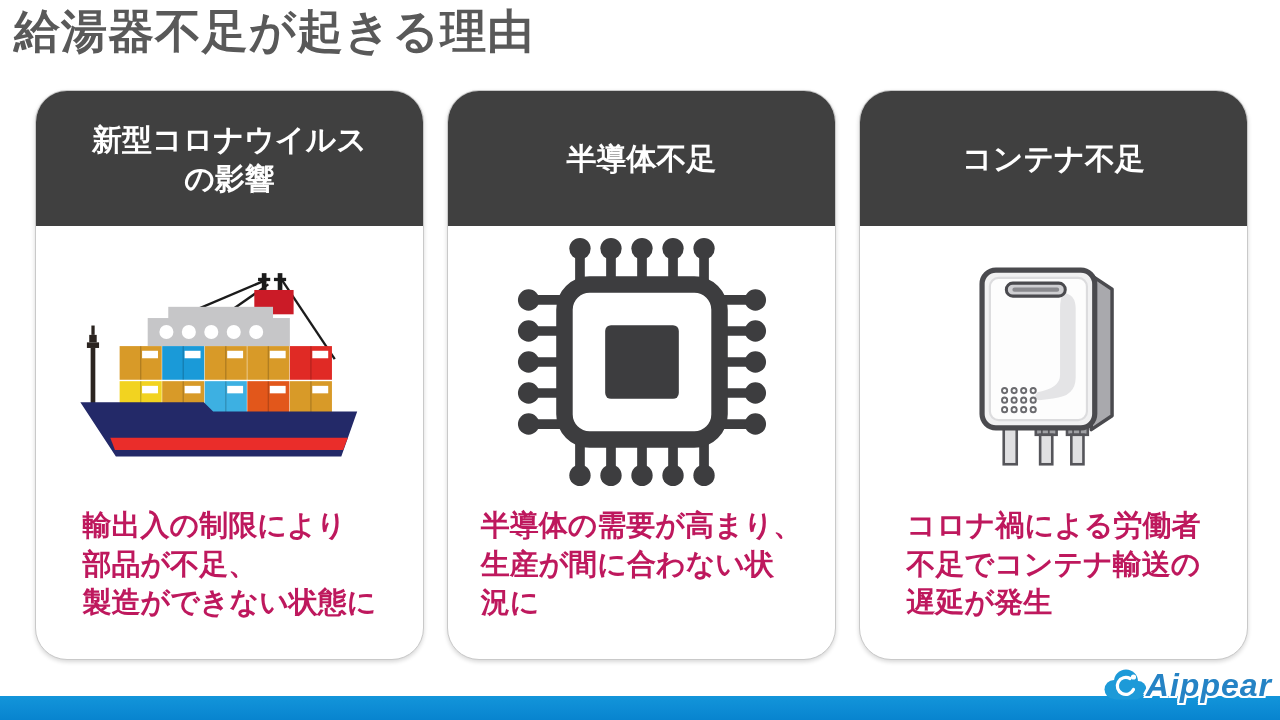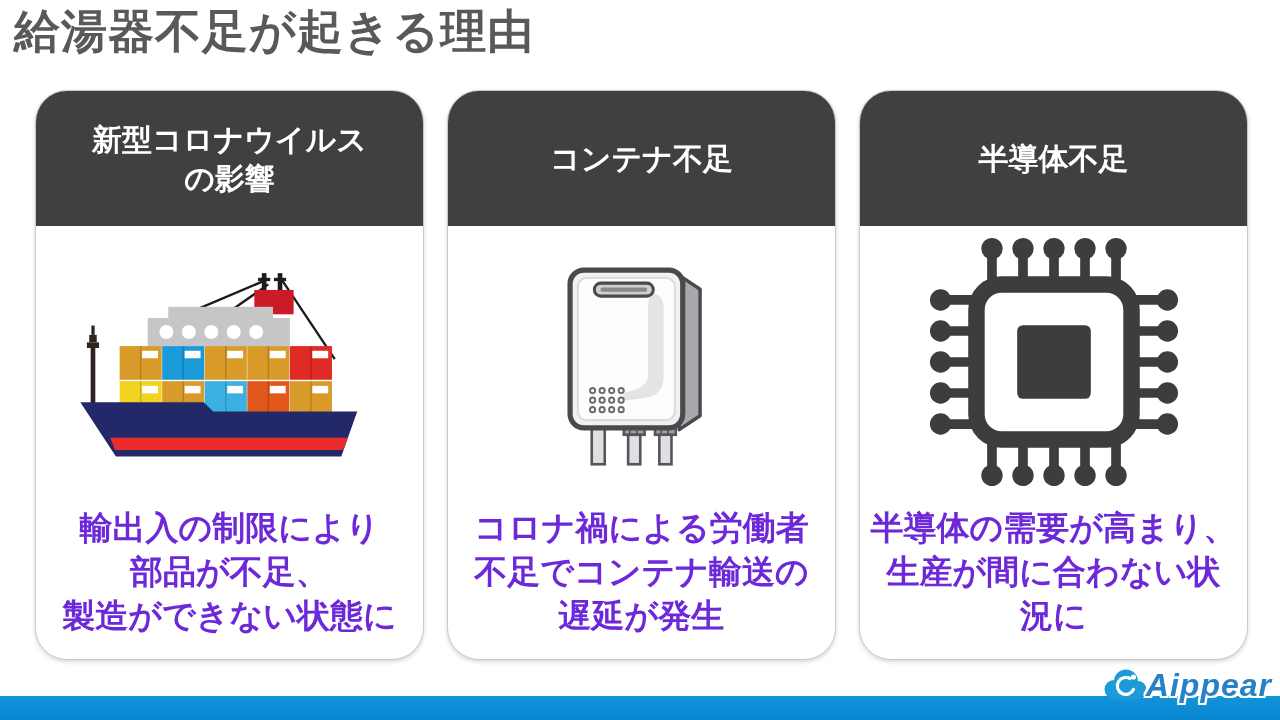--- a/index.html
+++ b/index.html
@@ -21,22 +21,22 @@
   }
   .card-header {
     height:135px; background:#404040; color:#ffffff; flex:0 0 135px;
     display:flex; align-items:center; justify-content:center; text-align:center;
   }
   .card-header-text { font-size:30px; font-weight:700; line-height:1.3; white-space:pre-line; }
   .card-body { flex:1; display:flex; flex-direction:column; }
   .icon-wrap { height:272px; display:flex; align-items:center; justify-content:center; }
   .card-text { flex:1; display:flex; align-items:flex-start; justify-content:center; padding:8px 4px 0 4px; }
   .card-text-content {
-    font-size:33px; font-weight:700; color:#6d28d9; line-height:1.33;
-    text-align:center; white-space:pre-line;
+    font-size:29px; font-weight:700; color:#be185d; line-height:1.33;
+    text-align:left; white-space:pre-line;
   }
   .footer-bar {
     position:absolute; left:0; bottom:0; width:1280px; height:24px;
     background:linear-gradient(#1395da,#0884cf); z-index:1;
   }
   .logo { position:absolute; right:8px; top:667px; display:flex; align-items:flex-end; z-index:2; }
   .logo-cloud { margin-right:-4px; margin-top:-2px; }
   .logo-text {
     font-size:32px; font-weight:700; font-style:italic; color:#2583c5; letter-spacing:1px;
     text-shadow:-2px -2px 0 #fff, 2px -2px 0 #fff, -2px 2px 0 #fff, 2px 2px 0 #fff,
@@ -122,72 +122,20 @@
             </g>
 
             <polygon points="10,158 142,158 152,168 306,168 289,216 48,216" fill="#232968"></polygon>
             <polygon points="42,196 296,196 291,209 47,209" fill="#ea2d2a"></polygon>
           </svg>
         </div>
         <div class="card-text">
           <span class="card-text-content">輸出入の制限により
 部品が不足、
 製造ができない状態に</span>
-        </div>
-      </div>
-    </section>
-
-    <section class="card">
-      <header class="card-header">
-        <span class="card-header-text">コンテナ不足</span>
-      </header>
-      <div class="card-body">
-        <div class="icon-wrap">
-          <svg width="182" height="208" viewBox="0 0 210 240">
-
-            <polygon points="148,20 172,36 172,182 148,198" fill="#a9a9ad" stroke="#4a4a4e" stroke-width="4" stroke-linejoin="round"></polygon>
-
-            <rect x="47" y="192" width="15" height="46" fill="#e0e0e2" stroke="#55555a" stroke-width="3"></rect>
-            <rect x="84" y="192" width="24" height="12" fill="#9fa0a4" stroke="#55555a" stroke-width="3"></rect>
-            <line x1="91" y1="192" x2="91" y2="204" stroke="#55555a" stroke-width="2"></line>
-            <line x1="99" y1="192" x2="99" y2="204" stroke="#55555a" stroke-width="2"></line>
-            <rect x="89" y="204" width="14" height="34" fill="#e0e0e2" stroke="#55555a" stroke-width="3"></rect>
-            <rect x="120" y="192" width="24" height="12" fill="#9fa0a4" stroke="#55555a" stroke-width="3"></rect>
-            <line x1="127" y1="192" x2="127" y2="204" stroke="#55555a" stroke-width="2"></line>
-            <line x1="135" y1="192" x2="135" y2="204" stroke="#55555a" stroke-width="2"></line>
-            <rect x="125" y="204" width="14" height="34" fill="#e0e0e2" stroke="#55555a" stroke-width="3"></rect>
-
-            <rect x="22" y="14" width="130" height="182" rx="16" fill="#f1f1f2" stroke="#4a4a4e" stroke-width="6"></rect>
-            <rect x="31" y="23" width="112" height="164" rx="10" fill="#fdfdfd" stroke="#dcdcde" stroke-width="2.5"></rect>
-
-            <path d="M116,40 q14,2 14,18 v80 q0,22 -26,24 l-16,2 q-9,-1 -2,-9 q26,-5 26,-20 v-76 q0,-14 4,-19 z" fill="#e4e4e6"></path>
-
-            <rect x="50" y="29" width="68" height="15" rx="7.5" fill="#cfcfd2" stroke="#4a4a4e" stroke-width="3.5"></rect>
-            <rect x="57" y="34" width="54" height="5" rx="2.5" fill="#8a8a8e"></rect>
-
-            <g fill="none" stroke="#6a6a6e" stroke-width="2.2">
-              <circle cx="48" cy="153" r="3"></circle>
-                <circle cx="59" cy="153" r="3"></circle>
-                <circle cx="70" cy="153" r="3"></circle>
-                <circle cx="81" cy="153" r="3"></circle>
-              <circle cx="48" cy="164" r="3"></circle>
-                <circle cx="59" cy="164" r="3"></circle>
-                <circle cx="70" cy="164" r="3"></circle>
-                <circle cx="81" cy="164" r="3"></circle>
-              <circle cx="48" cy="175" r="3"></circle>
-                <circle cx="59" cy="175" r="3"></circle>
-                <circle cx="70" cy="175" r="3"></circle>
-                <circle cx="81" cy="175" r="3"></circle>
-            </g>
-          </svg>
-        </div>
-        <div class="card-text">
-          <span class="card-text-content">コロナ禍による労働者
-不足でコンテナ輸送の
-遅延が発生</span>
         </div>
       </div>
     </section>
 
     <section class="card">
       <header class="card-header">
         <span class="card-header-text">半導体不足</span>
       </header>
       <div class="card-body">
         <div class="icon-wrap">
@@ -241,20 +189,72 @@
           </svg>
         </div>
         <div class="card-text">
           <span class="card-text-content">半導体の需要が高まり、
 生産が間に合わない状
 況に</span>
         </div>
       </div>
     </section>
 
+    <section class="card">
+      <header class="card-header">
+        <span class="card-header-text">コンテナ不足</span>
+      </header>
+      <div class="card-body">
+        <div class="icon-wrap">
+          <svg width="182" height="208" viewBox="0 0 210 240">
+
+            <polygon points="148,20 172,36 172,182 148,198" fill="#a9a9ad" stroke="#4a4a4e" stroke-width="4" stroke-linejoin="round"></polygon>
+
+            <rect x="47" y="192" width="15" height="46" fill="#e0e0e2" stroke="#55555a" stroke-width="3"></rect>
+            <rect x="84" y="192" width="24" height="12" fill="#9fa0a4" stroke="#55555a" stroke-width="3"></rect>
+            <line x1="91" y1="192" x2="91" y2="204" stroke="#55555a" stroke-width="2"></line>
+            <line x1="99" y1="192" x2="99" y2="204" stroke="#55555a" stroke-width="2"></line>
+            <rect x="89" y="204" width="14" height="34" fill="#e0e0e2" stroke="#55555a" stroke-width="3"></rect>
+            <rect x="120" y="192" width="24" height="12" fill="#9fa0a4" stroke="#55555a" stroke-width="3"></rect>
+            <line x1="127" y1="192" x2="127" y2="204" stroke="#55555a" stroke-width="2"></line>
+            <line x1="135" y1="192" x2="135" y2="204" stroke="#55555a" stroke-width="2"></line>
+            <rect x="125" y="204" width="14" height="34" fill="#e0e0e2" stroke="#55555a" stroke-width="3"></rect>
+
+            <rect x="22" y="14" width="130" height="182" rx="16" fill="#f1f1f2" stroke="#4a4a4e" stroke-width="6"></rect>
+            <rect x="31" y="23" width="112" height="164" rx="10" fill="#fdfdfd" stroke="#dcdcde" stroke-width="2.5"></rect>
+
+            <path d="M116,40 q14,2 14,18 v80 q0,22 -26,24 l-16,2 q-9,-1 -2,-9 q26,-5 26,-20 v-76 q0,-14 4,-19 z" fill="#e4e4e6"></path>
+
+            <rect x="50" y="29" width="68" height="15" rx="7.5" fill="#cfcfd2" stroke="#4a4a4e" stroke-width="3.5"></rect>
+            <rect x="57" y="34" width="54" height="5" rx="2.5" fill="#8a8a8e"></rect>
+
+            <g fill="none" stroke="#6a6a6e" stroke-width="2.2">
+              <circle cx="48" cy="153" r="3"></circle>
+                <circle cx="59" cy="153" r="3"></circle>
+                <circle cx="70" cy="153" r="3"></circle>
+                <circle cx="81" cy="153" r="3"></circle>
+              <circle cx="48" cy="164" r="3"></circle>
+                <circle cx="59" cy="164" r="3"></circle>
+                <circle cx="70" cy="164" r="3"></circle>
+                <circle cx="81" cy="164" r="3"></circle>
+              <circle cx="48" cy="175" r="3"></circle>
+                <circle cx="59" cy="175" r="3"></circle>
+                <circle cx="70" cy="175" r="3"></circle>
+                <circle cx="81" cy="175" r="3"></circle>
+            </g>
+          </svg>
+        </div>
+        <div class="card-text">
+          <span class="card-text-content">コロナ禍による労働者
+不足でコンテナ輸送の
+遅延が発生</span>
+        </div>
+      </div>
+    </section>
+
   </div>
 
   <div class="footer-bar"></div>
   <div class="logo">
     <svg class="logo-cloud" width="50" height="37" viewBox="0 0 50 36">
       <g fill="#1d9ad8">
         <circle cx="14" cy="22" r="9.5"></circle>
         <circle cx="26" cy="14" r="12"></circle>
         <circle cx="38" cy="22" r="8.5"></circle>
         <rect x="11" y="21" width="30" height="11" rx="5.5"></rect>

